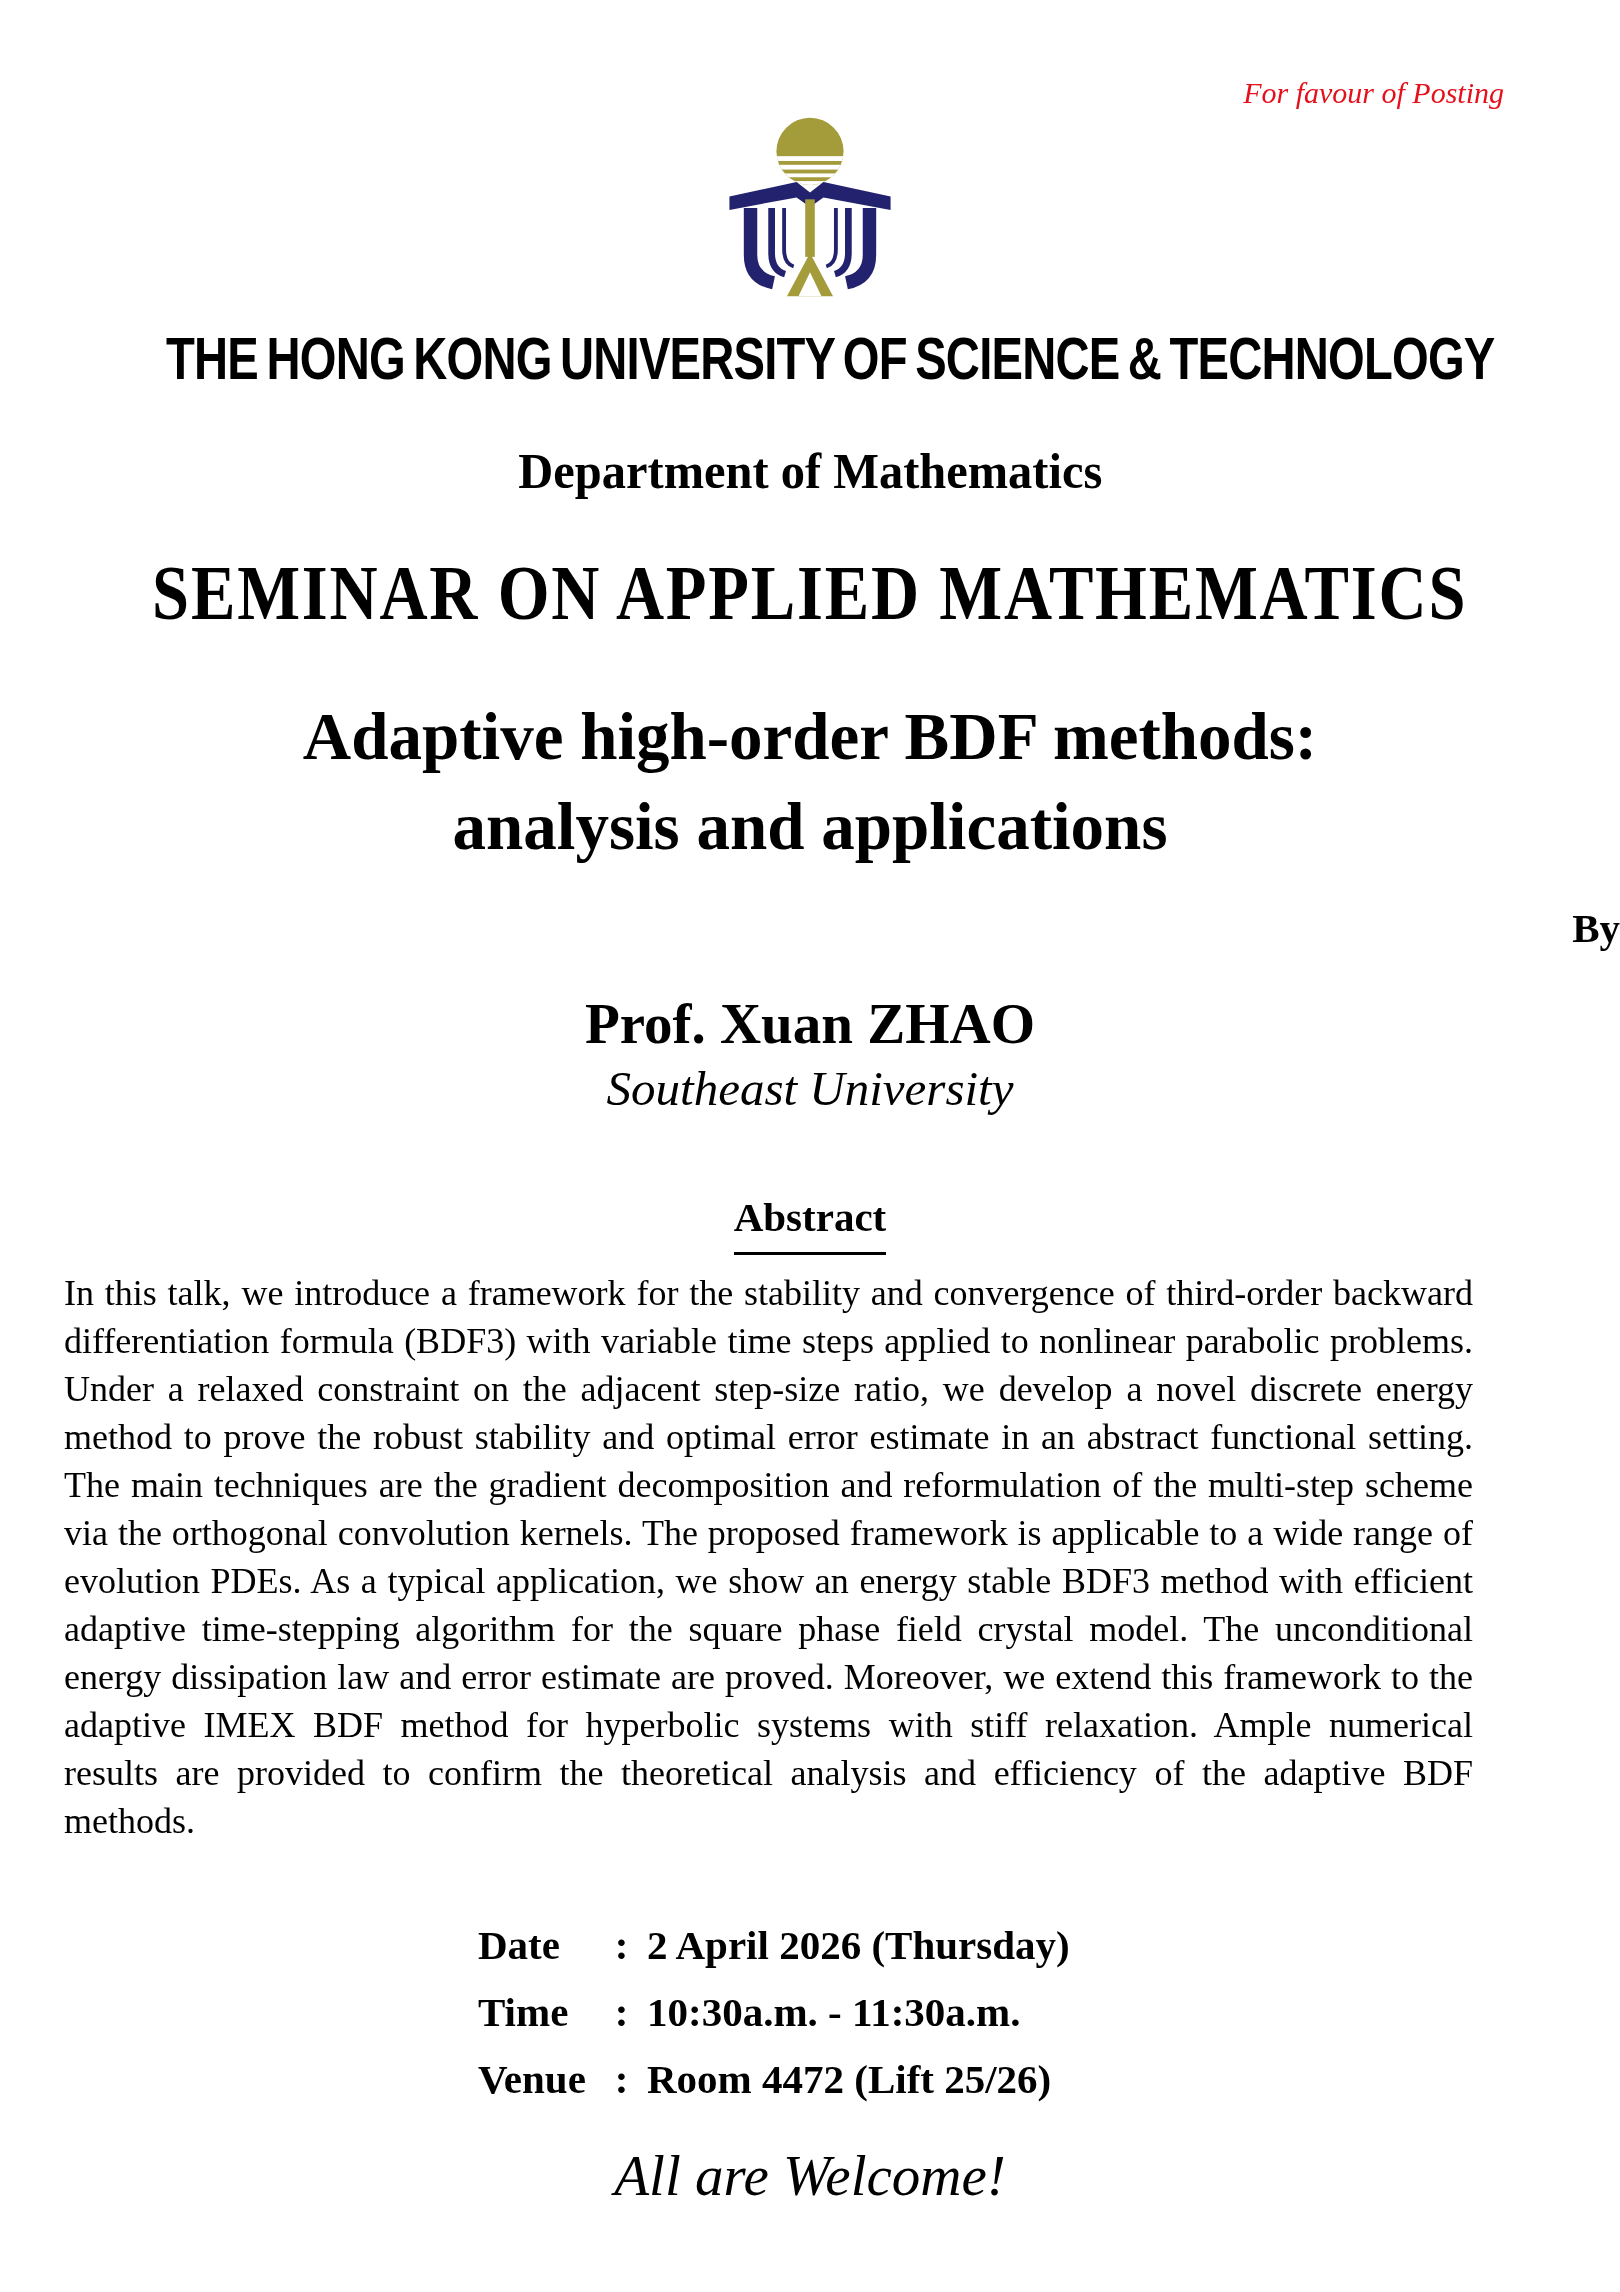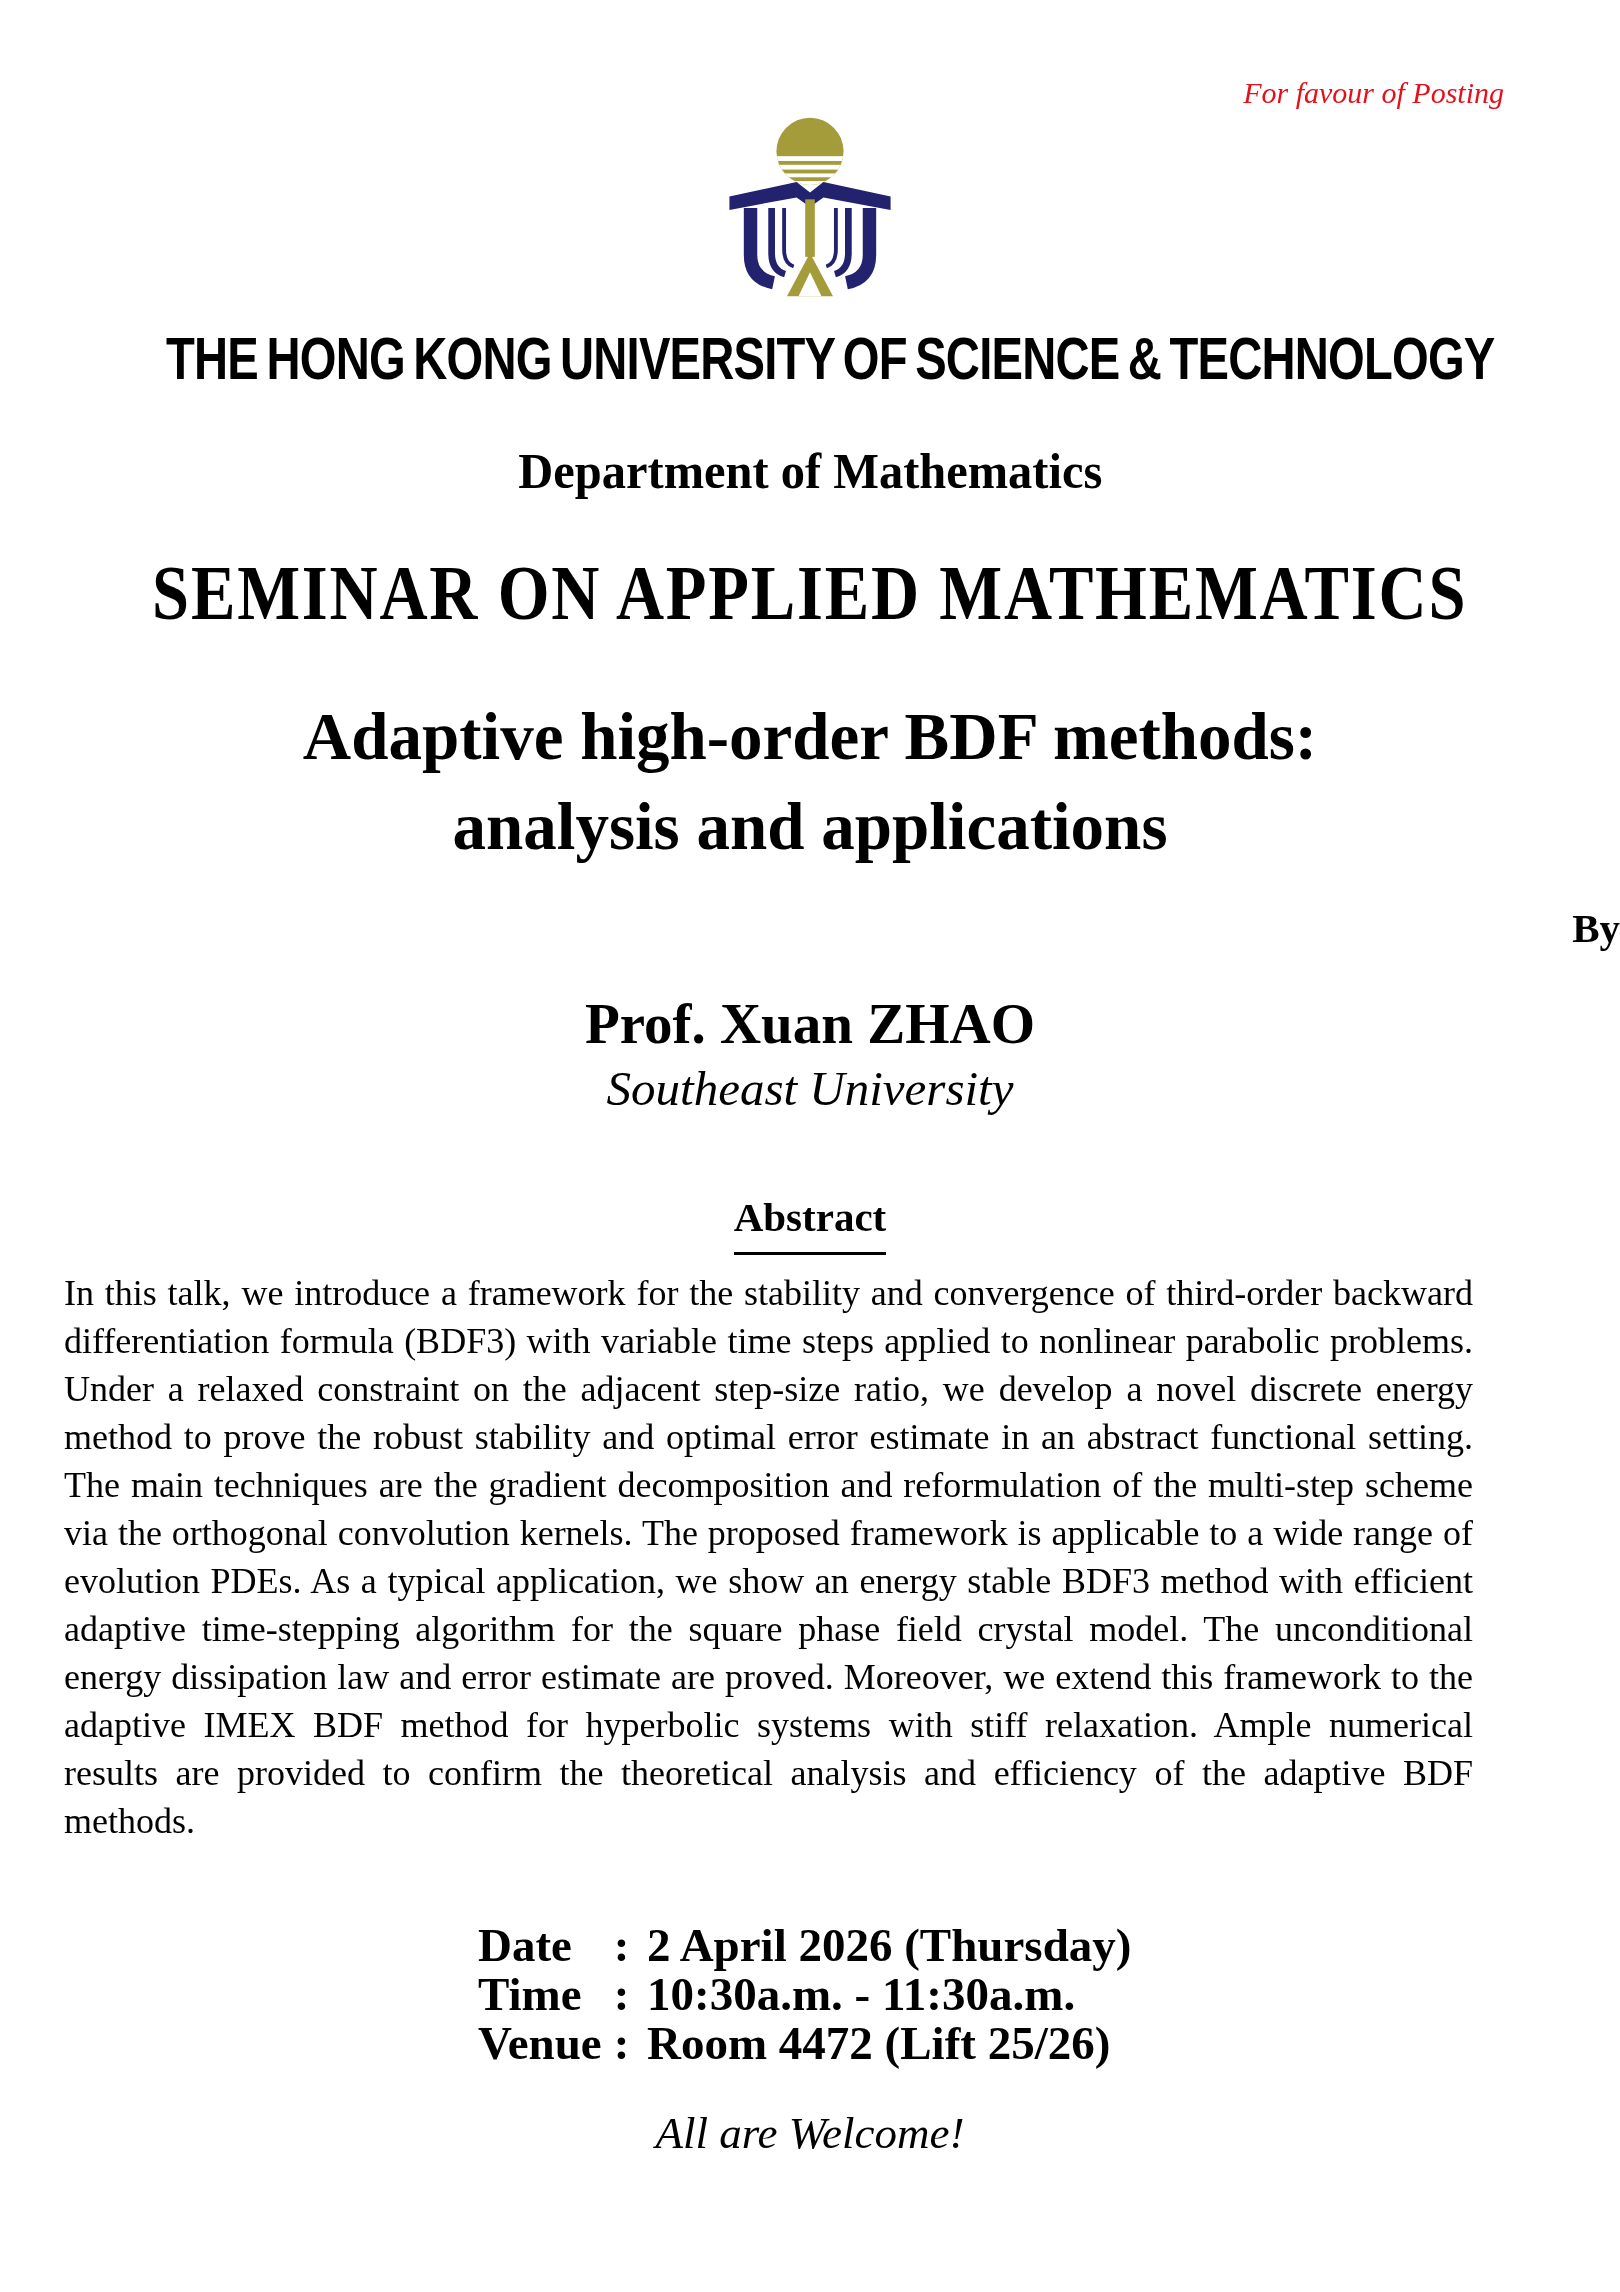--- a/index.html
+++ b/index.html
@@ -109,31 +109,31 @@
     padding-right: 147px;
     font-size: 36px;
     line-height: 48px;
     text-align: justify;
   }
   .details {
     margin-top: 76px;
     margin-left: 478px;
     display: grid;
     grid-template-columns: 118px 51px auto;
-    row-gap: 0;
-    font-weight: bold;
-    font-size: 47px;
+    row-gap: 18px;
+    font-weight: bold;
+    font-size: 41px;
     line-height: 49px;
   }
   .details .sep { text-align: center; }
   .footer-note {
     margin-top: 39px;
     text-align: center;
     font-style: italic;
-    font-size: 45px;
+    font-size: 57px;
   }
 </style>
 </head>
 <body>
 
 <div class="page">
 
   <div class="posting-note">For favour of Posting</div>
 
   <div class="logo-wrap">

